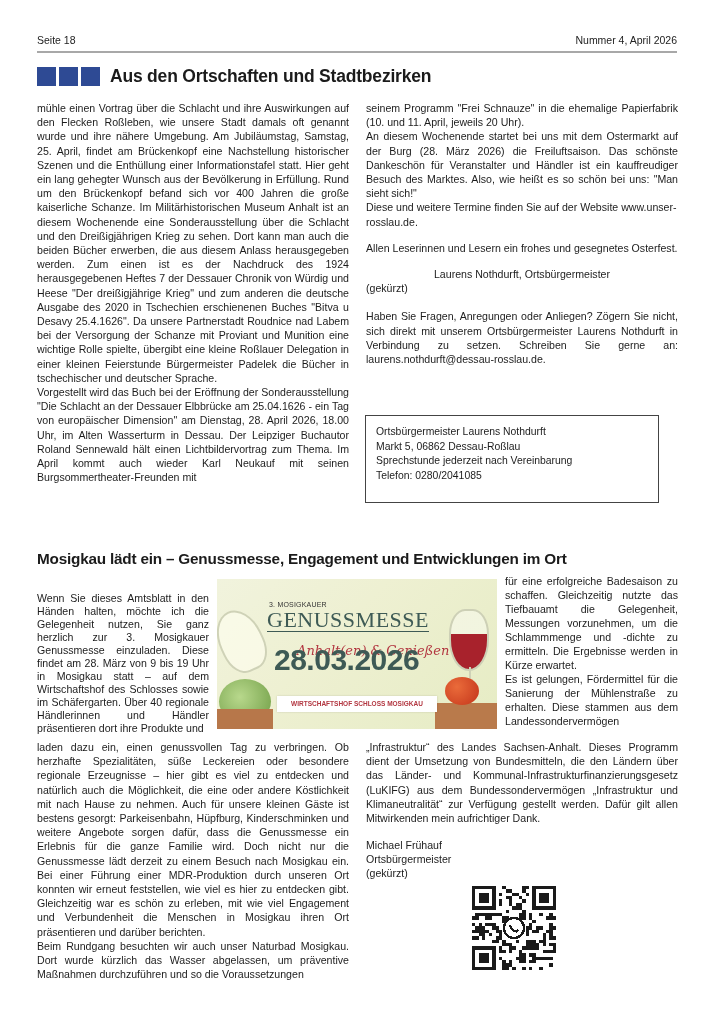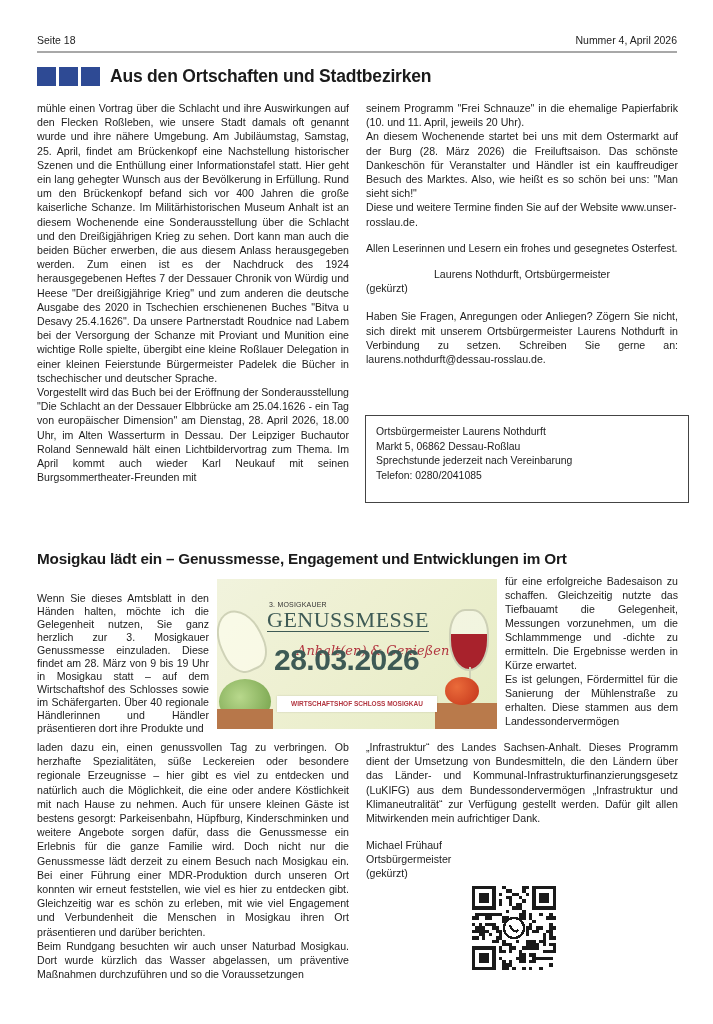--- a/index.html
+++ b/index.html
@@ -14,21 +14,21 @@
   .sq { width: 19px; height: 19px; background: #2e4a94; margin-right: 3px; display: inline-block; }
   .sq:nth-child(3) { margin-right: 10px; }
   .section-title { font-size: 17.5px; font-weight: bold; color: #1b1b1b; letter-spacing: -0.2px; }
 
   .col { position: absolute; font-size: 10.6px; line-height: 14.2px; text-align: justify; }
   .col p { margin: 0; }
   .col .gap { height: 12px; }
   .col1 { left: 37px; top: 101px; width: 312px; }
   .col2 { left: 366px; top: 101px; width: 312px; }
 
-  .contact-box { position: absolute; left: 365px; top: 415px; width: 324px; height: 88px;
+  .contact-box { position: absolute; left: 365px; top: 415px; width: 294px; height: 88px;
                  border: 1px solid #444; box-sizing: border-box; padding: 9px 10px;
                  font-size: 10.4px; line-height: 14.6px; }
   .contact-box div { white-space: nowrap; }
 
   .article2-title { position: absolute; left: 37px; top: 550px; font-size: 15.3px; font-weight: bold;
                     color: #1b1b1b; letter-spacing: -0.2px; white-space: nowrap; }
 
   .a2-left-top { position: absolute; left: 37px; top: 592px; width: 172px; font-size: 10.6px;
                  line-height: 13px; text-align: justify; }
   .a2-left-bottom { position: absolute; left: 37px; top: 740px; width: 312px; font-size: 10.6px;

